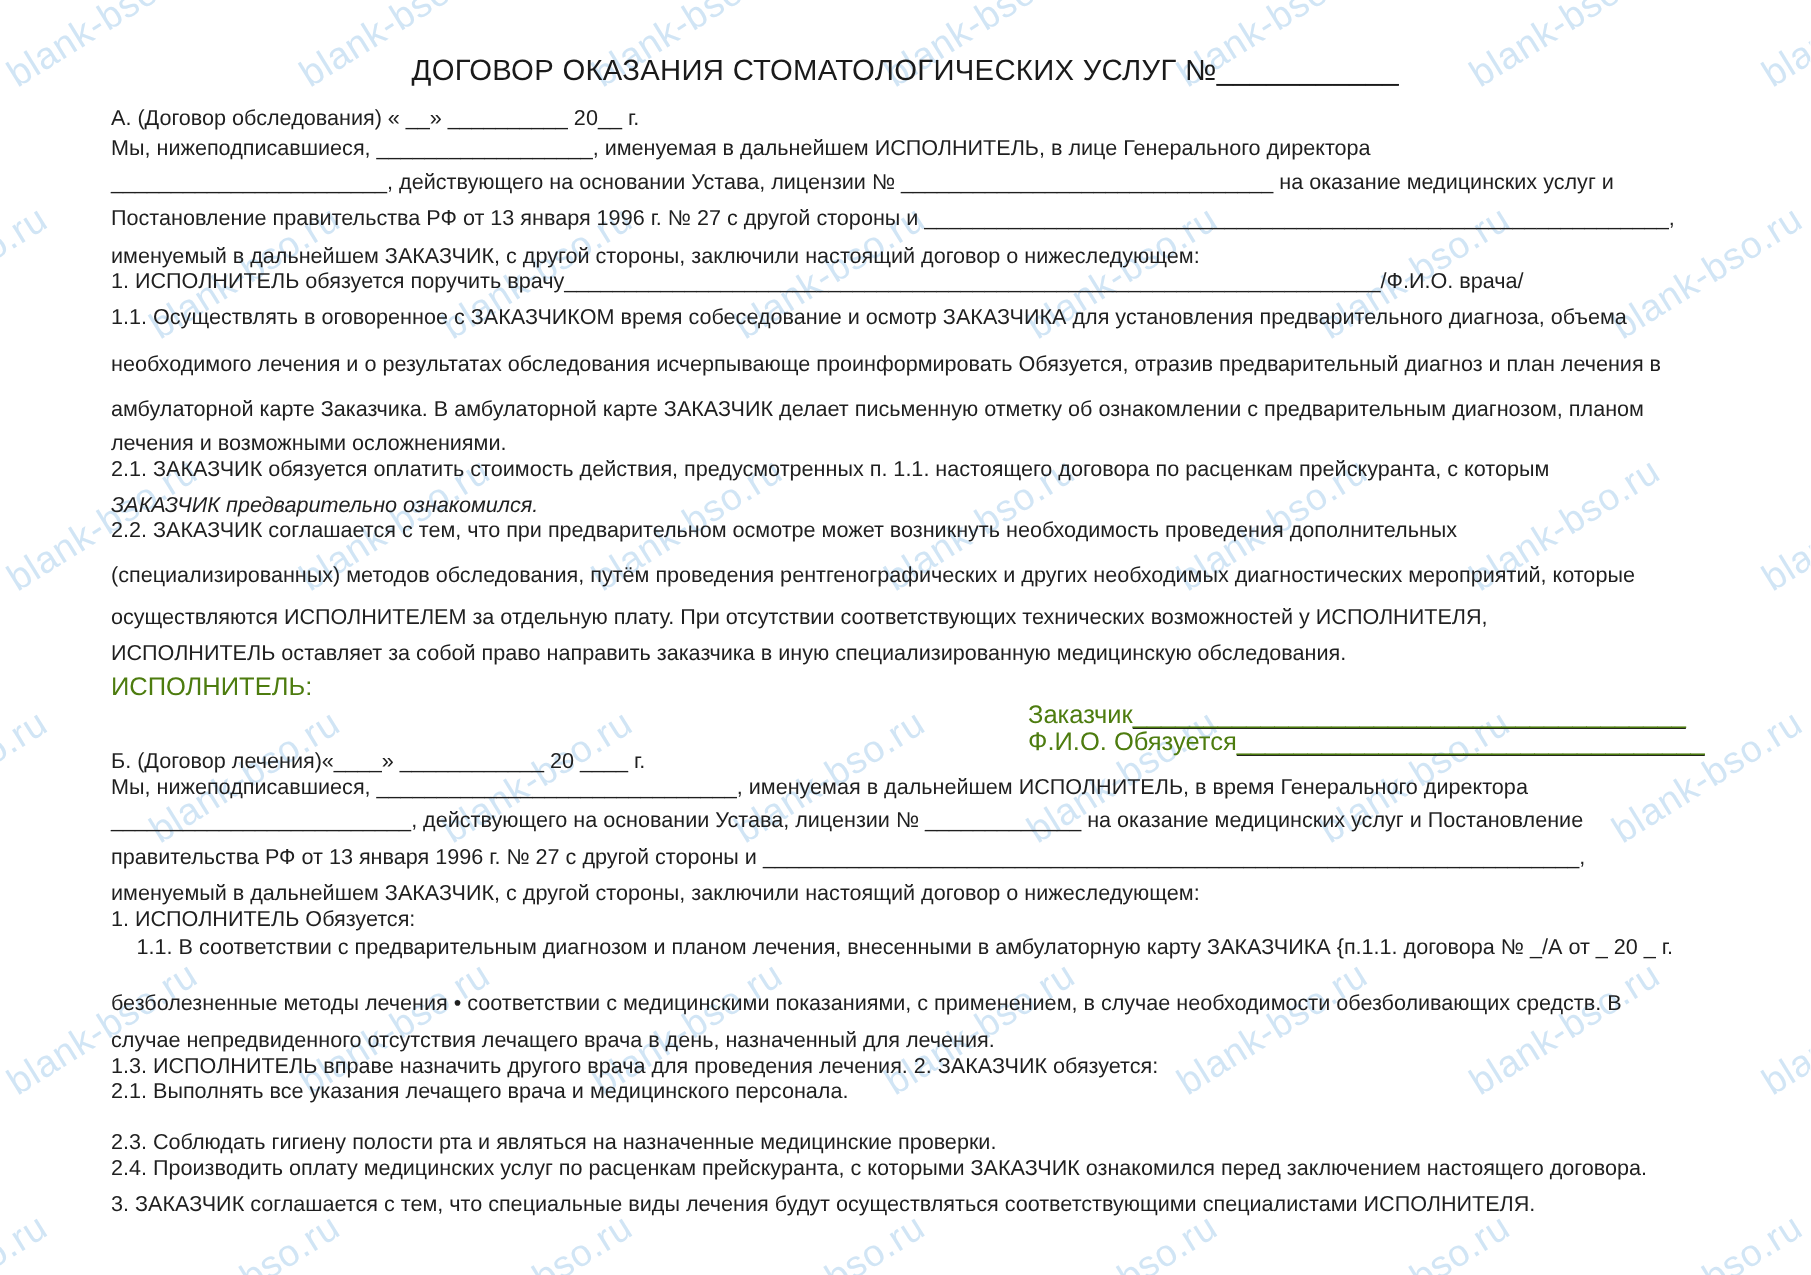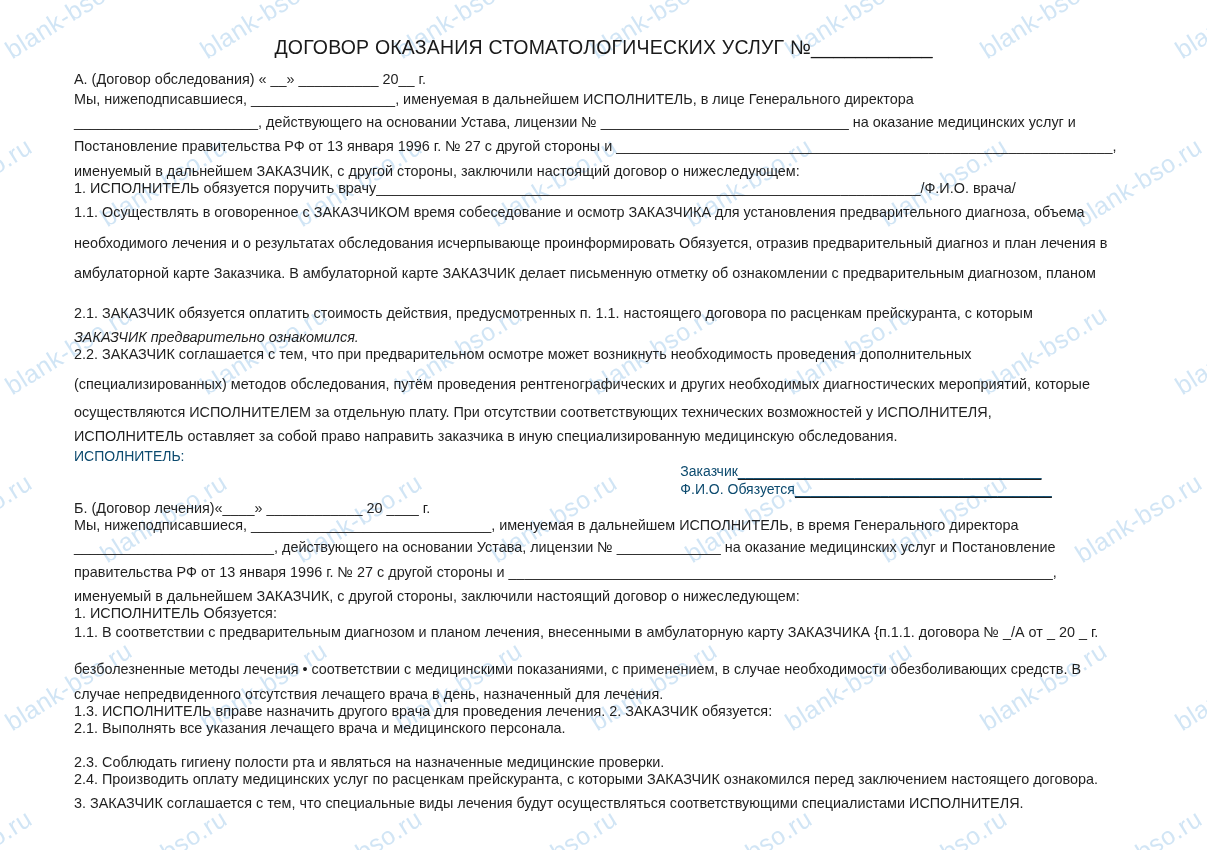--- a/index.html
+++ b/index.html
@@ -66,22 +66,22 @@
     color: #1f1f1f;
     white-space: pre;
   }
   .u {
     text-decoration: underline;
     text-decoration-color: #1f1f1f;
     text-underline-offset: 3px;
   }
   .sig-label {
     position: absolute;
-    font-size: 14px;
-    color: #0c4a6e;
+    font-size: 17px;
+    color: #4d7c0f;
     white-space: pre;
   }
 </style>
 </head>
 <body>
 
 <div id="page">
 
   <div id="watermark-layer">
       <div class="wm" style="color: rgb(207, 228, 245); left: 0px; top: 40px;">blank-bso.ru</div>
@@ -136,20 +136,21 @@
 
     <div class="ln" style="top:71px;">А. (Договор обследования) « __» __________ 20__ г.</div>
     <div class="ln" style="top:91px;">Мы, нижеподписавшиеся, __________________, именуемая в дальнейшем ИСПОЛНИТЕЛЬ, в лице Генерального директора</div>
     <div class="ln" style="top:114px;">_______________________, действующего на основании Устава, лицензии № _______________________________ на оказание медицинских услуг и</div>
     <div class="ln" style="top:138px;">Постановление правительства РФ от 13 января 1996 г. № 27 с другой стороны и ______________________________________________________________,</div>
     <div class="ln" style="top:163px;">именуемый в дальнейшем ЗАКАЗЧИК, с другой стороны, заключили настоящий договор о нижеследующем:</div>
     <div class="ln" style="top:180px;">1. ИСПОЛНИТЕЛЬ обязуется поручить врачу____________________________________________________________________/Ф.И.О. врача/</div>
     <div class="ln" style="top:204px;">1.1. Осуществлять в оговоренное с ЗАКАЗЧИКОМ время собеседование и осмотр ЗАКАЗЧИКА для установления предварительного диагноза, объема</div>
     <div class="ln" style="top:235px;">необходимого лечения и о результатах обследования исчерпывающе проинформировать Обязуется, отразив предварительный диагноз и план лечения в</div>
     <div class="ln" style="top:265px;">амбулаторной карте Заказчика. В амбулаторной карте ЗАКАЗЧИК делает письменную отметку об ознакомлении с предварительным диагнозом, планом</div>
+    <div class="ln" style="top:288px;">лечения и возможными осложнениями.</div>
     <div class="ln" style="top:305px;">2.1. ЗАКАЗЧИК обязуется оплатить стоимость действия, предусмотренных п. 1.1. настоящего договора по расценкам прейскуранта, с которым</div>
     <div class="ln" style="top:329px;font-style:italic;">ЗАКАЗЧИК предварительно ознакомился.</div>
     <div class="ln" style="top:346px;">2.2. ЗАКАЗЧИК соглашается с тем, что при предварительном осмотре может возникнуть необходимость проведения дополнительных</div>
     <div class="ln" style="top:376px;">(специализированных) методов обследования, путём проведения рентгенографических и других необходимых диагностических мероприятий, которые</div>
     <div class="ln" style="top:404px;">осуществляются ИСПОЛНИТЕЛЕМ за отдельную плату. При отсутствии соответствующих технических возможностей у ИСПОЛНИТЕЛЯ,</div>
     <div class="ln" style="top:428px;">ИСПОЛНИТЕЛЬ оставляет за собой право направить заказчика в иную специализированную медицинскую обследования.</div>
 
     <div class="sig-label" style="left:74px; top:448px;">ИСПОЛНИТЕЛЬ:</div>
 
     <div class="sig-label" style="left:657px; top:447px;">
@@ -159,21 +160,21 @@
     <div class="sig-label" style="left:657px; top:465px;">
       <span>Ф.И.О. Обязуется</span><span class="u">_________________________________</span>
     </div>
 
     <div class="ln" style="top:500px;">Б. (Договор лечения)«____» ____________ 20 ____ г.</div>
     <div class="ln" style="top:517px;">Мы, нижеподписавшиеся, ______________________________, именуемая в дальнейшем ИСПОЛНИТЕЛЬ, в время Генерального директора</div>
     <div class="ln" style="top:539px;">_________________________, действующего на основании Устава, лицензии № _____________ на оказание медицинских услуг и Постановление</div>
     <div class="ln" style="top:564px;">правительства РФ от 13 января 1996 г. № 27 с другой стороны и ____________________________________________________________________,</div>
     <div class="ln" style="top:588px;">именуемый в дальнейшем ЗАКАЗЧИК, с другой стороны, заключили настоящий договор о нижеследующем:</div>
     <div class="ln" style="top:605px;text-align:right;">1. ИСПОЛНИТЕЛЬ Обязуется:</div>
-    <div class="ln" style="top:624px;">1.1. В соответствии с предварительным диагнозом и планом лечения, внесенными в амбулаторную карту ЗАКАЗЧИКА {п.1.1. договора № _/А от _ 20 _ г.</div>
+    <div class="ln" style="top:624px;margin-left:17px;">1.1. В соответствии с предварительным диагнозом и планом лечения, внесенными в амбулаторную карту ЗАКАЗЧИКА {п.1.1. договора № _/А от _ 20 _ г.</div>
     <div class="ln" style="top:661px;">безболезненные методы лечения • соответствии с медицинскими показаниями, с применением, в случае необходимости обезболивающих средств. В</div>
     <div class="ln" style="top:686px;">случае непредвиденного отсутствия лечащего врача в день, назначенный для лечения.</div>
     <div class="ln" style="top:703px;">1.3. ИСПОЛНИТЕЛЬ вправе назначить другого врача для проведения лечения. 2. ЗАКАЗЧИК обязуется:</div>
     <div class="ln" style="top:720px;">2.1. Выполнять все указания лечащего врача и медицинского персонала.</div>
     <div class="ln" style="top:754px;">2.3. Соблюдать гигиену полости рта и являться на назначенные медицинские проверки.</div>
     <div class="ln" style="top:771px;">2.4. Производить оплату медицинских услуг по расценкам прейскуранта, с которыми ЗАКАЗЧИК ознакомился перед заключением настоящего договора.</div>
     <div class="ln" style="top:795px;">3. ЗАКАЗЧИК соглашается с тем, что специальные виды лечения будут осуществляться соответствующими специалистами ИСПОЛНИТЕЛЯ.</div>
 
   </div>
 </div>

